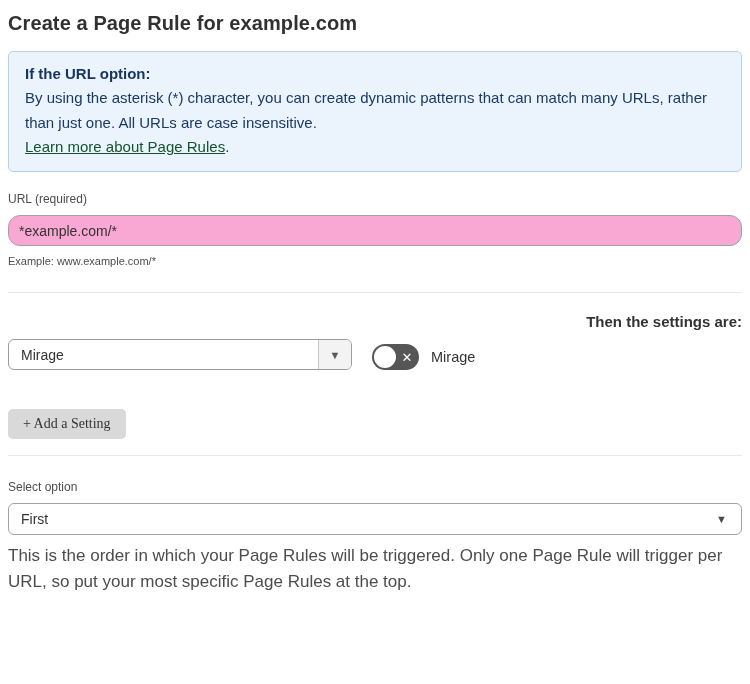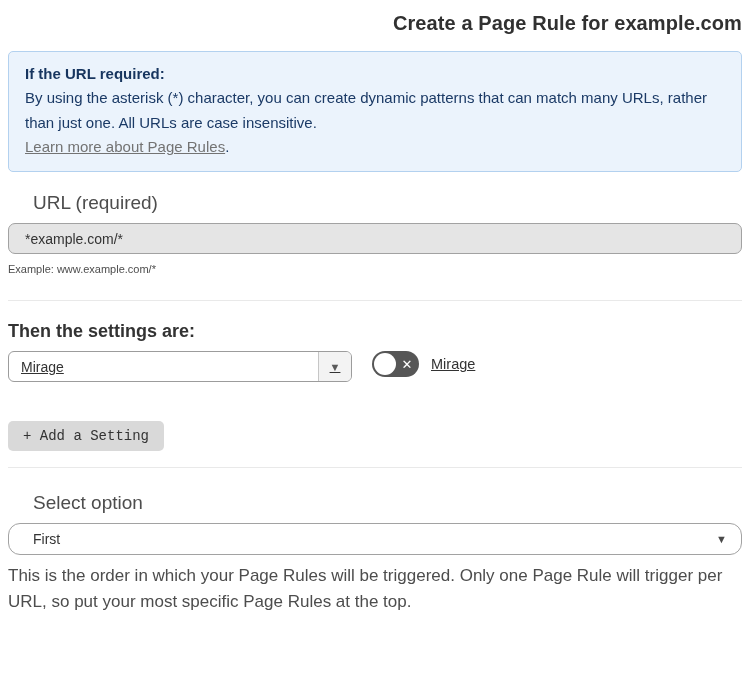--- a/index.html
+++ b/index.html
@@ -12,89 +12,87 @@
     overflow: hidden;
   }
   .container { padding: 8px 8px 0 8px; }
 
   h1.page-title {
     font-size: 20px;
     font-weight: 700;
     color: #313131;
     margin: 4px 0 16px 0;
     letter-spacing: 0.1px;
-    text-align: right;
   }
 
   .info-box {
     background: #ebf3fc;
     border: 1px solid #b3d1ef;
     border-radius: 5px;
     padding: 10px 16px 12px 16px;
     margin-bottom: 20px;
     font-size: 15px;
     line-height: 1.62;
     color: #1b3a66;
   }
   .info-box .info-heading {
     font-weight: 700;
     color: #17355f;
   }
   .info-box a.info-link {
-    color: #737373;
+    color: #14532d;
     text-decoration: underline;
     cursor: pointer;
   }
 
   .field-label {
-    font-size: 19px;
+    font-size: 12px;
     color: #4d4d4d;
     margin-bottom: 9px;
-    margin-left: 25px;
   }
 
   .text-input {
     display: block;
     width: 100%;
     height: 31px;
     border: 1px solid #a2a2a2;
-    border-radius: 7px;
-    padding: 0 16px;
+    border-radius: 12px;
+    padding: 0 10px;
     font-size: 14px;
     font-family: "Liberation Sans", sans-serif;
     color: #333333;
     outline: none;
-    background: #e5e5e5;
+    background: #f9a8d4;
   }
 
   .helper-text {
     font-size: 11px;
     color: #4d4d4d;
     margin-top: 8px;
     line-height: 1.45;
   }
 
   hr.divider {
     border: none;
     border-top: 1px solid #e9e9e9;
     margin: 22px 0 0 0;
   }
 
   .section-heading {
-    font-size: 18px;
+    font-size: 15px;
     font-weight: 700;
     color: #333333;
     margin: 20px 0 0 0;
+    text-align: right;
   }
 
   .settings-row {
     display: flex;
-    align-items: flex-start;
+    align-items: flex-end;
     margin-top: 9px;
-    text-decoration: underline;
   }
 
   .setting-dropdown {
     display: flex;
     align-items: stretch;
     width: 344px;
     height: 31px;
     border: 1px solid #9c9c9c;
     border-radius: 6px;
     overflow: hidden;
@@ -159,39 +157,39 @@
   .toggle-label {
     margin-left: 12px;
     font-size: 14.5px;
     color: #333333;
   }
 
   .btn {
     display: inline-block;
     border: none;
     border-radius: 5px;
-    font-family: Liberation Mono, monospace;
+    font-family: Liberation Serif, serif;
     font-size: 14px;
     padding: 7px 15px;
     cursor: pointer;
     color: #333333;
     background: #d9d9d9;
   }
   .btn-add { margin-top: 39px; }
 
   .select-box {
     position: relative;
     display: flex;
     align-items: center;
     width: 100%;
     height: 32px;
     border: 1px solid #a2a2a2;
-    border-radius: 12px;
+    border-radius: 6px;
     background: #ffffff;
-    padding: 0 24px;
+    padding: 0 12px;
     font-size: 14px;
     color: #333333;
     cursor: pointer;
   }
   .select-box .select-arrow {
     position: absolute;
     right: 14px;
     top: 50%;
     transform: translateY(-50%);
     color: #4a4a4a;
@@ -207,21 +205,21 @@
   }
 </style>
 </head>
 <body>
 
 <div class="container">
 
   <h1 class="page-title">Create a Page Rule for example.com</h1>
 
   <div class="info-box">
-    <div class="info-heading">If the URL required:</div>
+    <div class="info-heading">If the URL option:</div>
     <div class="info-body">By using the asterisk (*) character, you can create dynamic patterns that can match many URLs, rather than just one. All URLs are case insensitive.</div>
     <div><a class="info-link">Learn more about Page Rules</a><span>.</span></div>
   </div>
 
   <div class="field-label">URL (required)</div>
   <input class="text-input" type="text" value="*example.com/*" style="">
   <div class="helper-text">Example: www.example.com/*</div>
 
   <hr class="divider">
 

